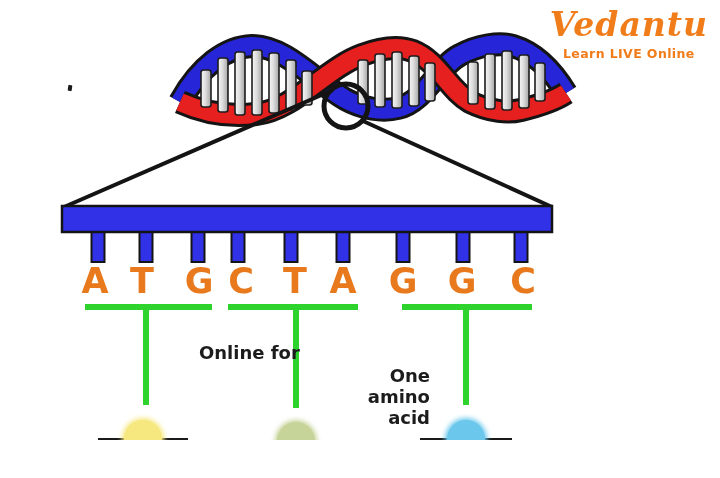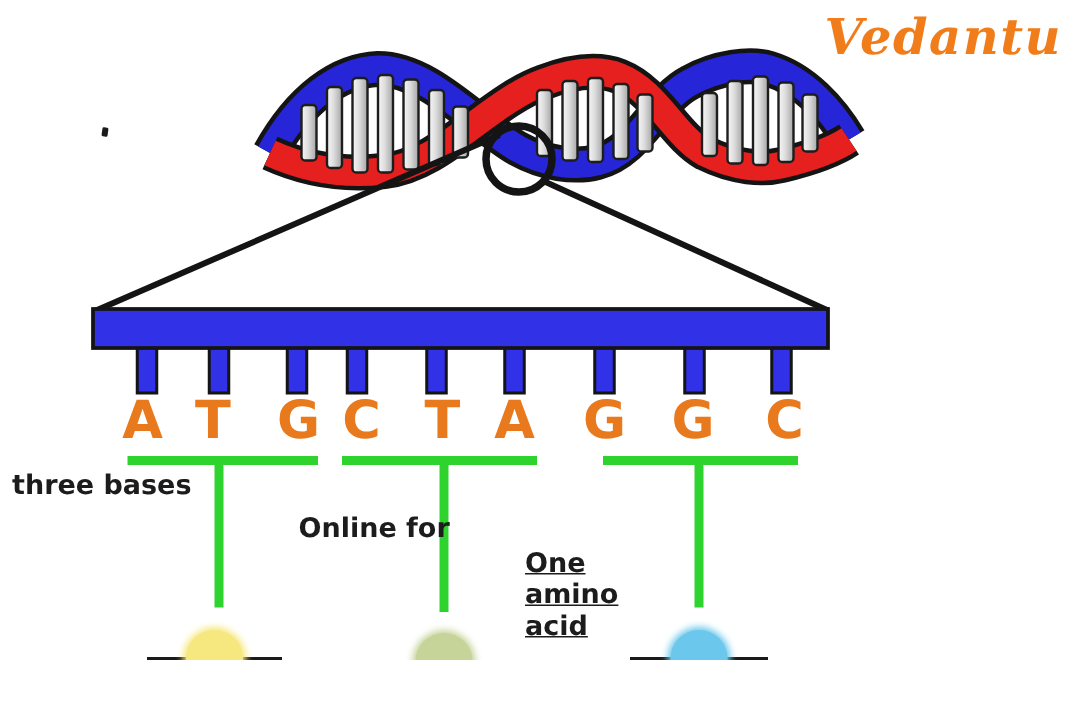--- a/index.html
+++ b/index.html
@@ -23,21 +23,21 @@
   .base-letter{
     position:absolute;top:261px;transform:translateX(-50%);
     font-size:35px;font-weight:700;color:var(--letter-orange);line-height:40px;
   }
 
   
   .g-line{position:absolute;background:var(--group-green);}
 
   
   .lbl{position:absolute;color:#1c1c1c;font-weight:700;font-size:18px;line-height:21px;}
-  .lbl-amino{white-space:pre-line;text-align:left;text-decoration:underline;}
+  .lbl-amino{white-space:pre-line;text-align:right;}
 
   
   .amino-line{position:absolute;height:2px;background:#1a1a1a;}
   .amino-circle{position:absolute;width:38px;height:38px;border-radius:50%;}
 </style>
 </head>
 <body>
 
 <div class="stage" style="--brand-orange: #F07D1A; --letter-orange: #E8791D; --group-green: #2ED32E; --bar-blue: #3131E8; --helix-blue: #2626D8; --helix-red: #E61F1F; --rung-gray: #D6D6D6;">
 
@@ -95,20 +95,21 @@
     </g>
     <rect x="62" y="206" width="490" height="26" fill="var(--bar-blue)" stroke="#141414" stroke-width="2.5"></rect>
 
     <circle cx="346" cy="106" r="22" fill="none" stroke="#141414" stroke-width="5"></circle>
   </svg>
 
   <div class="speck"></div>
 
   <div class="brand">
     <div class="brand-name">Vedantu</div>
+    <div class="brand-tagline">Learn LIVE Online</div>
   </div>
 
   <div id="letters-row">
       <span class="base-letter" style="left: 95px;">A</span>
       <span class="base-letter" style="left: 142px;">T</span>
       <span class="base-letter" style="left: 199px;">G</span>
       <span class="base-letter" style="left: 241px;">C</span>
       <span class="base-letter" style="left: 295px;">T</span>
       <span class="base-letter" style="left: 343px;">A</span>
       <span class="base-letter" style="left: 403px;">G</span>
@@ -116,21 +117,20 @@
       <span class="base-letter" style="left: 523px;">C</span>
     </div>
 
   <div class="g-line" style="left:85px;top:304px;width:127px;height:6px;"></div>
   <div class="g-line" style="left:228px;top:304px;width:130px;height:6px;"></div>
   <div class="g-line" style="left:402px;top:304px;width:130px;height:6px;"></div>
   <div class="g-line" style="left:143px;top:310px;width:6px;height:95px;"></div>
   <div class="g-line" style="left:293px;top:310px;width:6px;height:98px;"></div>
   <div class="g-line" style="left:463px;top:310px;width:6px;height:95px;"></div>
 
-  <div class="lbl" style="left:8px;top:313px;">three bases</div>
   <div class="lbl" style="left:199px;top:342px;">Online for</div>
   <div class="lbl lbl-amino" style="left:350px;top:365px;width:80px;">One
 amino
 acid</div>
 
   <div class="amino-line" style="left:98px;top:438px;width:90px;"></div>
   <div class="amino-line" style="left:252px;top:440px;width:93px;"></div>
   <div class="amino-line" style="left:420px;top:438px;width:92px;"></div>
   <div class="amino-circle" style="left: 124px; top: 420px; background: rgb(246, 232, 126); box-shadow: rgb(246, 232, 126) 0px 0px 5px 2px;"></div>
   <div class="amino-circle" style="left: 277px; top: 422px; background: rgb(198, 212, 154); box-shadow: rgb(198, 212, 154) 0px 0px 5px 2px;"></div>

